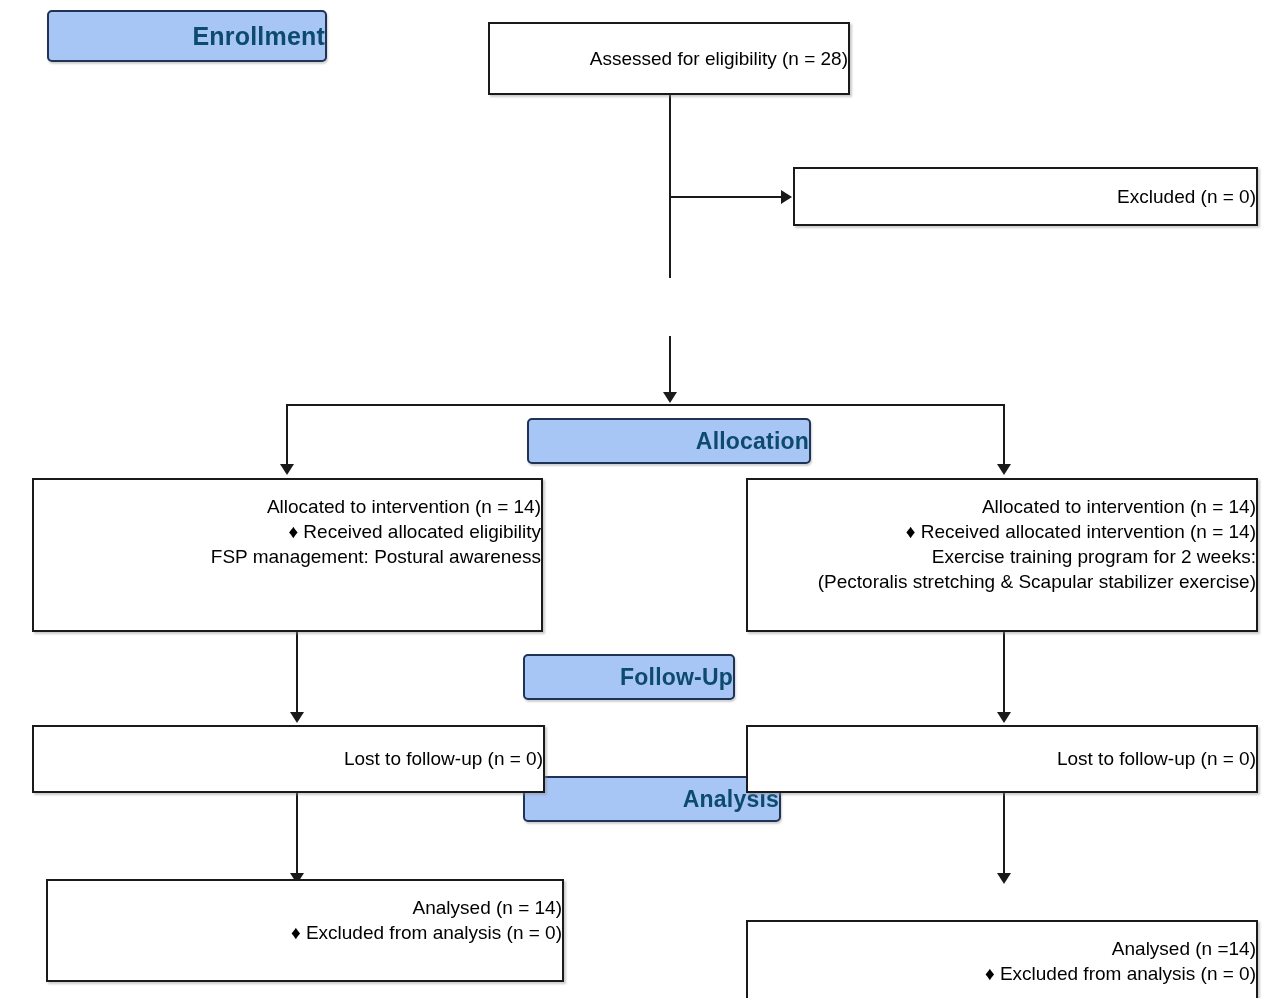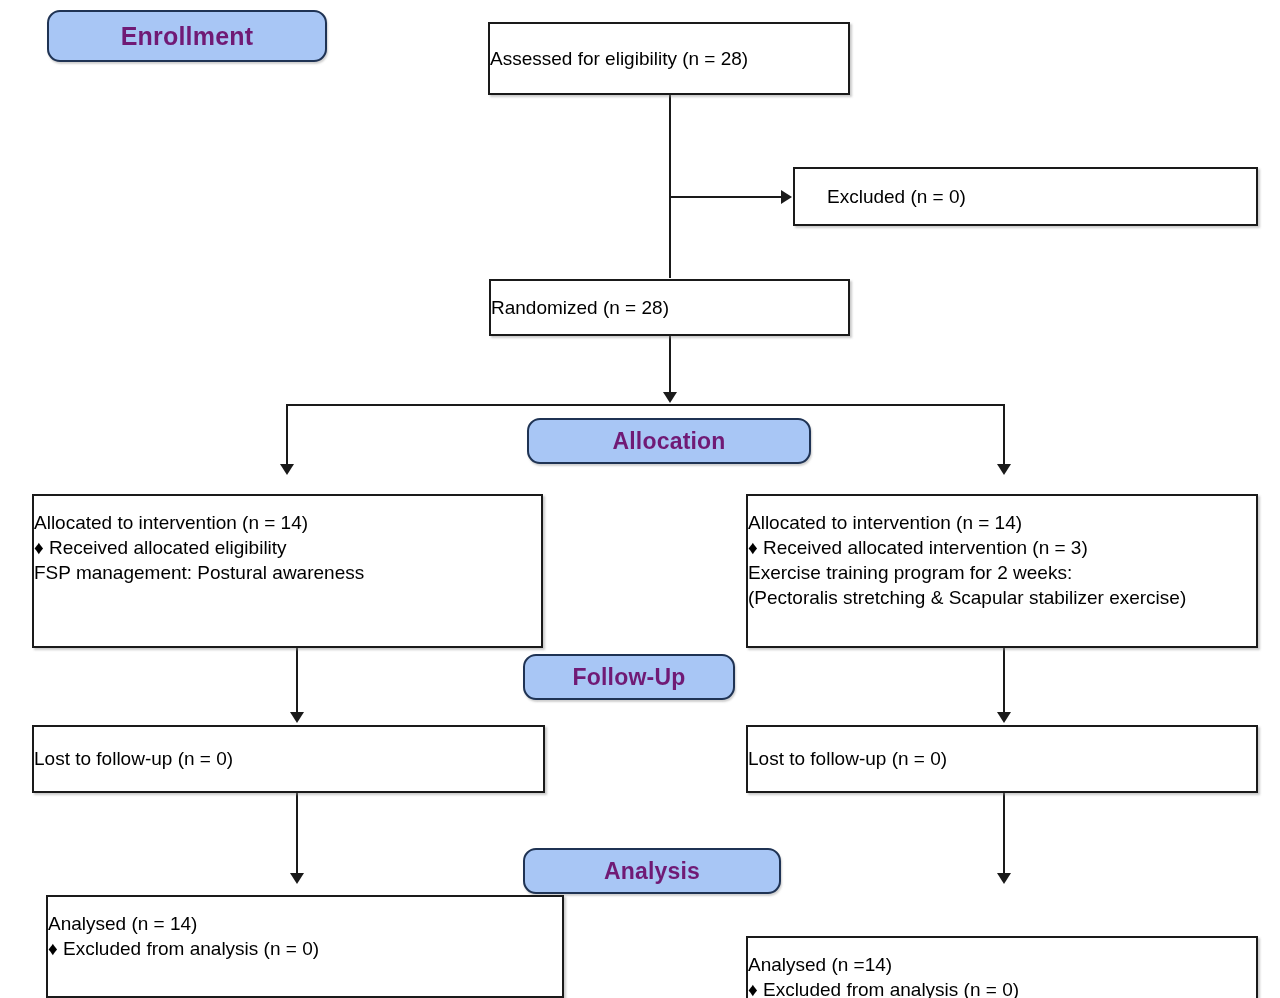--- a/index.html
+++ b/index.html
@@ -19,26 +19,26 @@
     background: #ffffff;
     overflow: hidden;
   }
 
   
   .stage-badge {
     position: absolute;
     box-sizing: border-box;
     background: #a8c6f5;
     border: 2px solid #1f3354;
-    border-radius: 13px;
-    color: #701a75;
+    border-radius: 5px;
+    color: #0c4a6e;
     font-weight: bold;
     display: flex;
     align-items: center;
-    justify-content: center;
+    justify-content: flex-end;
     letter-spacing: 0.2px;
     box-shadow: 1px 2px 2px rgba(120,120,120,0.35);
   }
 
   
   .node-box {
     position: absolute;
     box-sizing: border-box;
     background: #ffffff;
     border: 2px solid #1a1a1a;
@@ -46,29 +46,28 @@
     flex-direction: column;
     justify-content: flex-start;
     align-items: center;
     box-shadow: 2px 2px 2px rgba(140,140,140,0.45);
   }
   .node-box.center-v {
     justify-content: center;
   }
   .node-line {
     width: 100%;
-    text-align: left;
+    text-align: right;
     line-height: 1.32;
     white-space: nowrap;
     font-size: 19px;
     color: #000000;
   }
   .pad-top {
     padding-top: 14px;
-    margin-top: 16px;
   }
 
   
   .vline {
     position: absolute;
     width: 2px;
     background: #1a1a1a;
   }
   .hline {
     position: absolute;
@@ -102,21 +101,21 @@
   </div>
 
   <div class="stage-badge" style="left:527px; top:418px; width:284px; height:46px; font-size:23px;">
     <span>Allocation</span>
   </div>
 
   <div class="stage-badge" style="left:523px; top:654px; width:212px; height:46px; font-size:23px;">
     <span>Follow-Up</span>
   </div>
 
-  <div class="stage-badge" style="left:523px; top:848px; width:258px; height:46px; font-size:23px;">
+  <div class="stage-badge" style="left:523px; top:776px; width:258px; height:46px; font-size:23px;">
     <span>Analysis</span>
   </div>
 
   <div class="vline" style="left:669px; top:95px; height:183px;"></div>
 
   <div class="hline" style="left:669px; top:196px; width:113px;"></div>
   <div class="arrow-right" style="left:781px; top:190px;"></div>
 
   <div class="vline" style="left:669px; top:336px; height:58px;"></div>
   <div class="arrow-down" style="left:663px; top:392px;"></div>
@@ -142,33 +141,30 @@
   <div class="arrow-down" style="left:997px; top:873px;"></div>
 
   <div class="node-box center-v" style="left:488px; top:22px; width:362px; height:73px;">
     <div class="node-line">Assessed for eligibility (n = 28)</div>
   </div>
 
   <div class="node-box center-v" style="left:793px; top:167px; width:465px; height:59px;padding-left:32px;">
     <div class="node-line">Excluded (n = 0)</div>
   </div>
 
-  <div class="node-box center-v" style="left:489px; top:279px; width:361px; height:57px;">
-    <div class="node-line">Randomized (n = 28)</div>
-  </div>
 
   <div class="node-box pad-top" style="left:32px; top:478px; width:511px; height:154px;">
     <div class="node-line">Allocated to intervention (n = 14)</div>
     <div class="node-line">♦ Received allocated eligibility</div>
     <div class="node-line">FSP management: Postural awareness</div>
   </div>
 
   <div class="node-box pad-top" style="left:746px; top:478px; width:512px; height:154px;">
     <div class="node-line">Allocated to intervention (n = 14)</div>
-    <div class="node-line">♦ Received allocated intervention (n = 3)</div>
+    <div class="node-line">♦ Received allocated intervention (n = 14)</div>
     <div class="node-line">Exercise training program for 2 weeks:</div>
     <div class="node-line">(Pectoralis stretching &amp; Scapular stabilizer exercise)</div>
   </div>
 
   <div class="node-box center-v" style="left:32px; top:725px; width:513px; height:68px;">
     <div class="node-line">Lost to follow-up (n = 0)</div>
   </div>
 
   <div class="node-box center-v" style="left:746px; top:725px; width:512px; height:68px;">
     <div class="node-line">Lost to follow-up (n = 0)</div>

